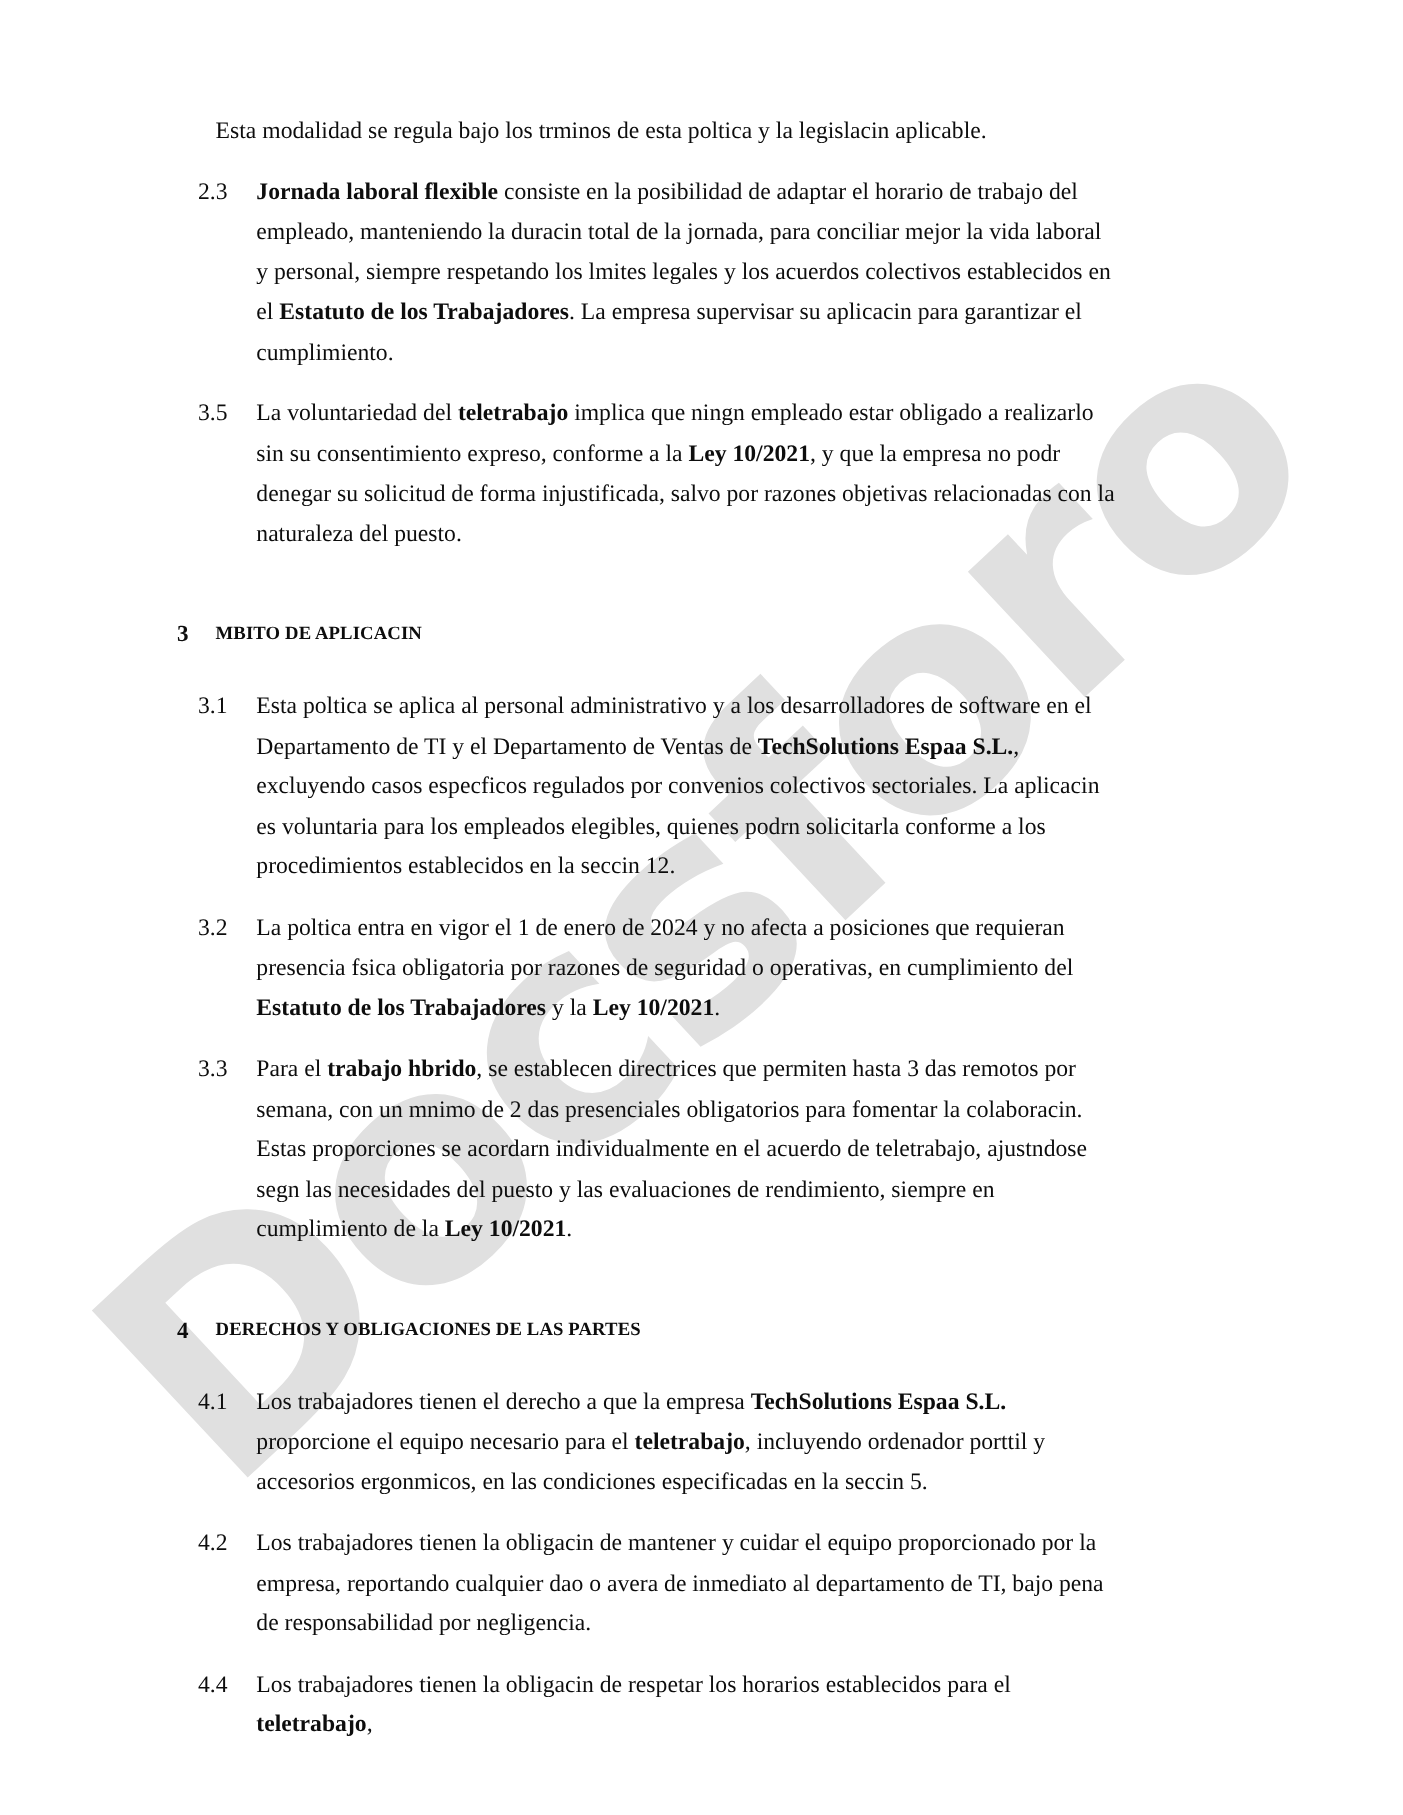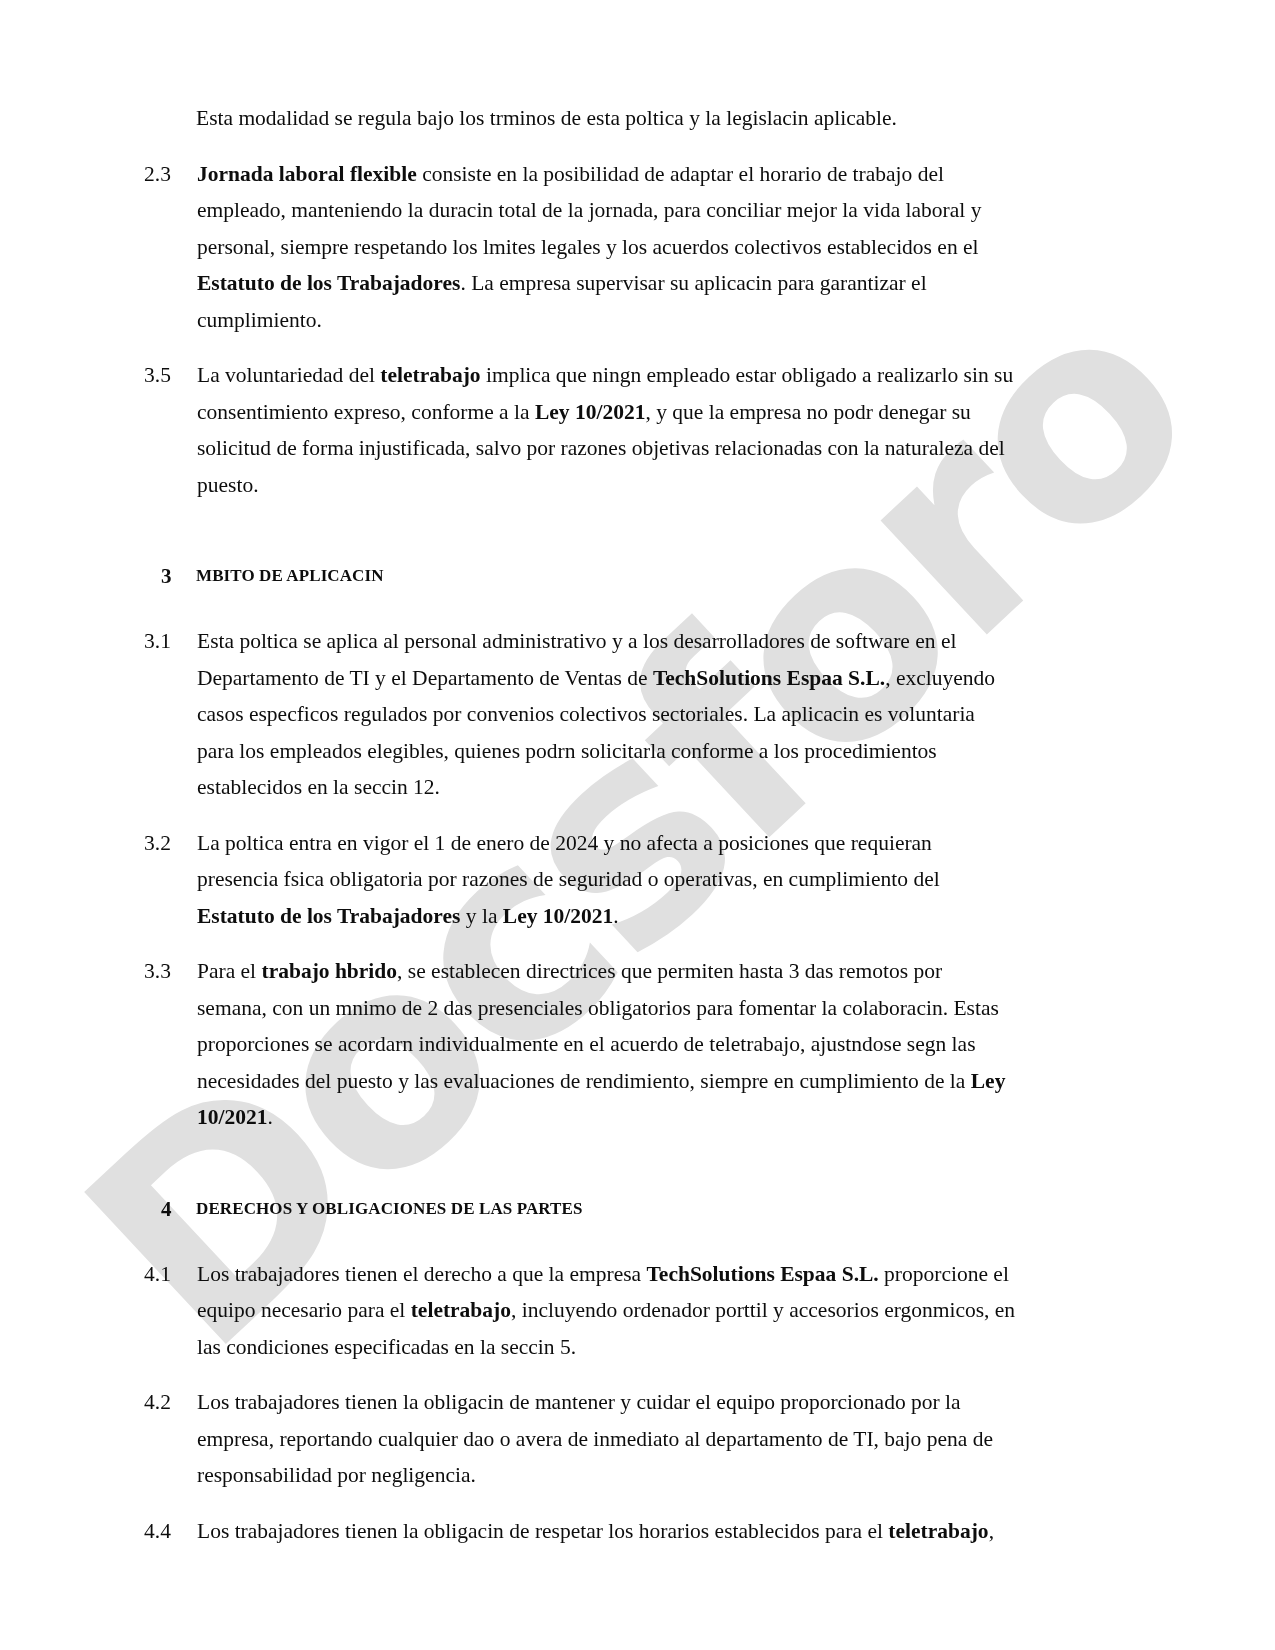--- a/index.html
+++ b/index.html
@@ -55,20 +55,21 @@
     display: flex;
     align-items: flex-start;
     margin-bottom: 19px;
   }
   .para-num {
     flex: 0 0 53px;
     font-size: 21.5px;
     line-height: 36.5px;
     text-align: left;
     padding-left: 1px;
+    margin-left: 36px;
   }
   .para-body {
     flex: 1 1 auto;
     font-size: 21.5px;
     line-height: 36.5px;
     text-align: left;
   }
 
   .cont-row {
     display: block;

